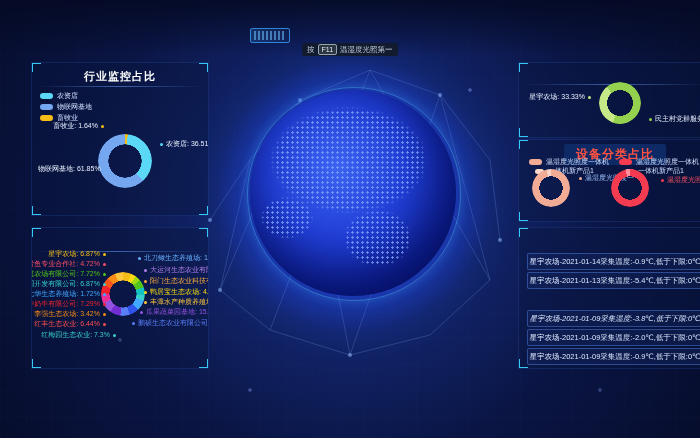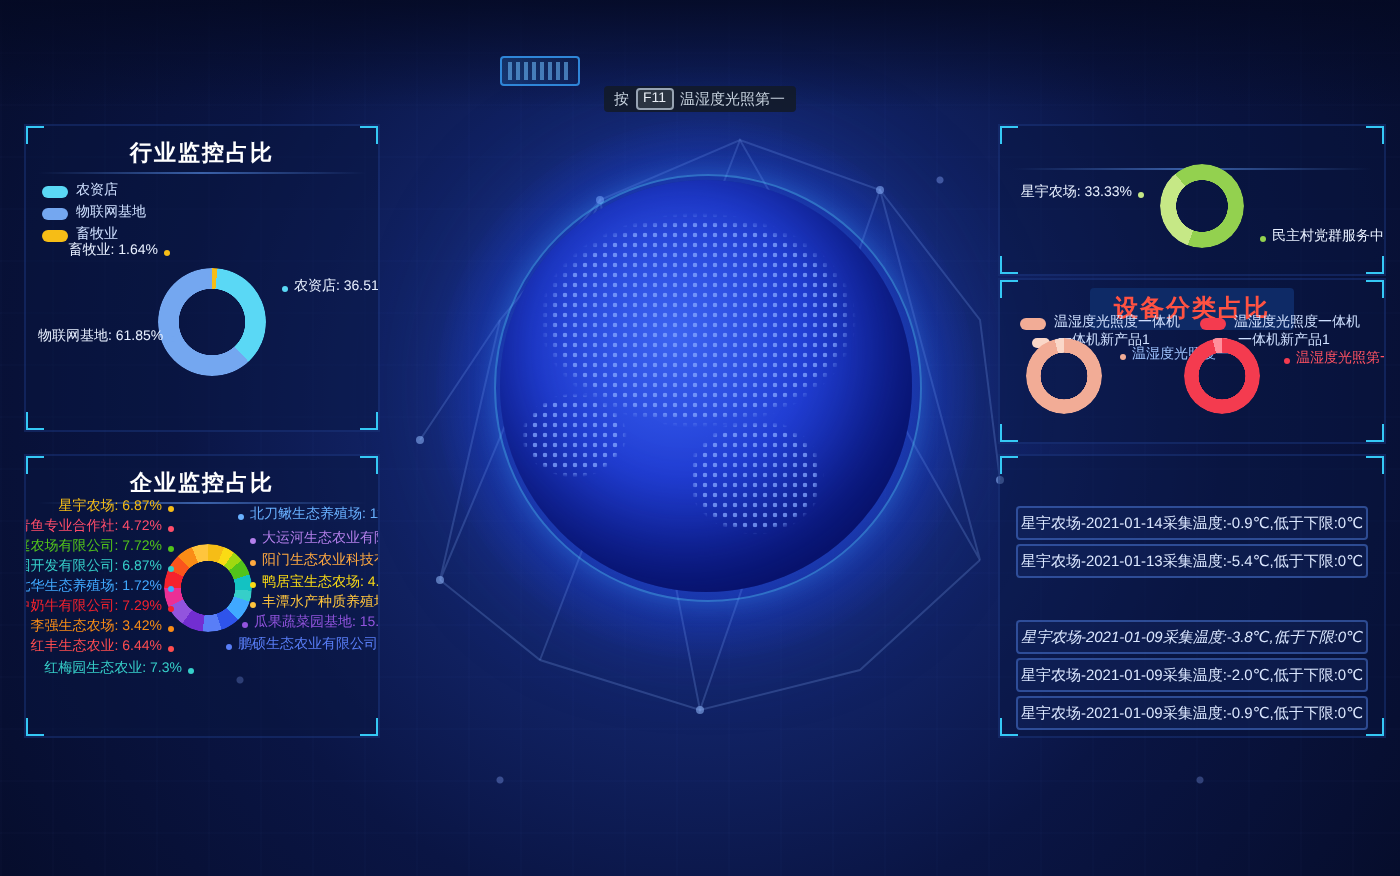--- a/index.html
+++ b/index.html
@@ -33,21 +33,21 @@
     background-image:radial-gradient(rgba(130,165,255,.9) 1px, transparent 1.3px);
     background-size:5px 5px;
     -webkit-mask-image:radial-gradient(ellipse 62% 42% at 48% 34%, #000 55%, transparent 62%),
                        radial-gradient(ellipse 26% 22% at 62% 72%, #000 55%, transparent 64%),
                        radial-gradient(ellipse 20% 16% at 18% 62%, #000 55%, transparent 64%);
     mask-image:radial-gradient(ellipse 62% 42% at 48% 34%, #000 55%, transparent 62%),
                radial-gradient(ellipse 26% 22% at 62% 72%, #000 55%, transparent 64%),
                radial-gradient(ellipse 20% 16% at 18% 62%, #000 55%, transparent 64%);}
   .mesh{position:absolute;left:190px;top:40px;}
   
-  .panel{position:absolute;background:rgba(9,22,64,.45);border:1px solid rgba(70,125,255,.16);overflow:hidden;}
+  .panel{position:absolute;background:rgba(9,22,64,.45);border:1px solid rgba(70,125,255,.16);overflow:hidden;margin-left:19px;}
   .corner{position:absolute;width:8px;height:8px;border:0 solid #35c9f5;}
   .corner.tl{left:-1px;top:-1px;border-left-width:2px;border-top-width:2px;}
   .corner.tr{right:-1px;top:-1px;border-right-width:2px;border-top-width:2px;}
   .corner.bl{left:-1px;bottom:-1px;border-left-width:2px;border-bottom-width:2px;}
   .corner.br{right:-1px;bottom:-1px;border-right-width:2px;border-bottom-width:2px;}
   .panel-title{position:absolute;left:0;top:6px;width:100%;text-align:center;color:#ffffff;
     font-size:11px;font-weight:bold;letter-spacing:1px;}
   .title-line{position:absolute;left:6px;right:6px;top:23px;height:1px;
     background:linear-gradient(90deg, transparent, rgba(100,160,255,.55), transparent);}
   .pill-title{position:absolute;left:50%;transform:translateX(-50%);top:4px;padding:2px 12px;
@@ -148,21 +148,20 @@
       <span style="color: rgb(232, 240, 255);">物联网基地: 61.85%</span>
       <i class="dot" style="background-color: rgb(116, 167, 240);"></i>
     </div>
   </div>
 
   <div class="panel" style="left:12px;top:227px;width:176px;height:140px;">
     <b class="corner tl"></b>
     <b class="corner tr"></b>
     <b class="corner bl"></b>
     <b class="corner br"></b>
-    <div class="panel-title">企业监控占比</div>
     <div class="title-line"></div>
     <div class="donut enterprise" style="left:69px;top:44px;width:44px;height:44px;"></div>
 
     <div class="callout ralign" style="left:0;right:102px;top:22px;">
         <span style="color: rgb(246, 189, 22);">星宇农场: 6.87%</span>
         <i class="dot" style="background-color: rgb(246, 189, 22);"></i>
       </div>
     <div class="callout ralign" style="left:0;right:102px;top:32px;">
         <span style="color: rgb(255, 77, 106);">秀越青鱼专业合作社: 4.72%</span>
         <i class="dot" style="background-color: rgb(255, 77, 106);"></i>

